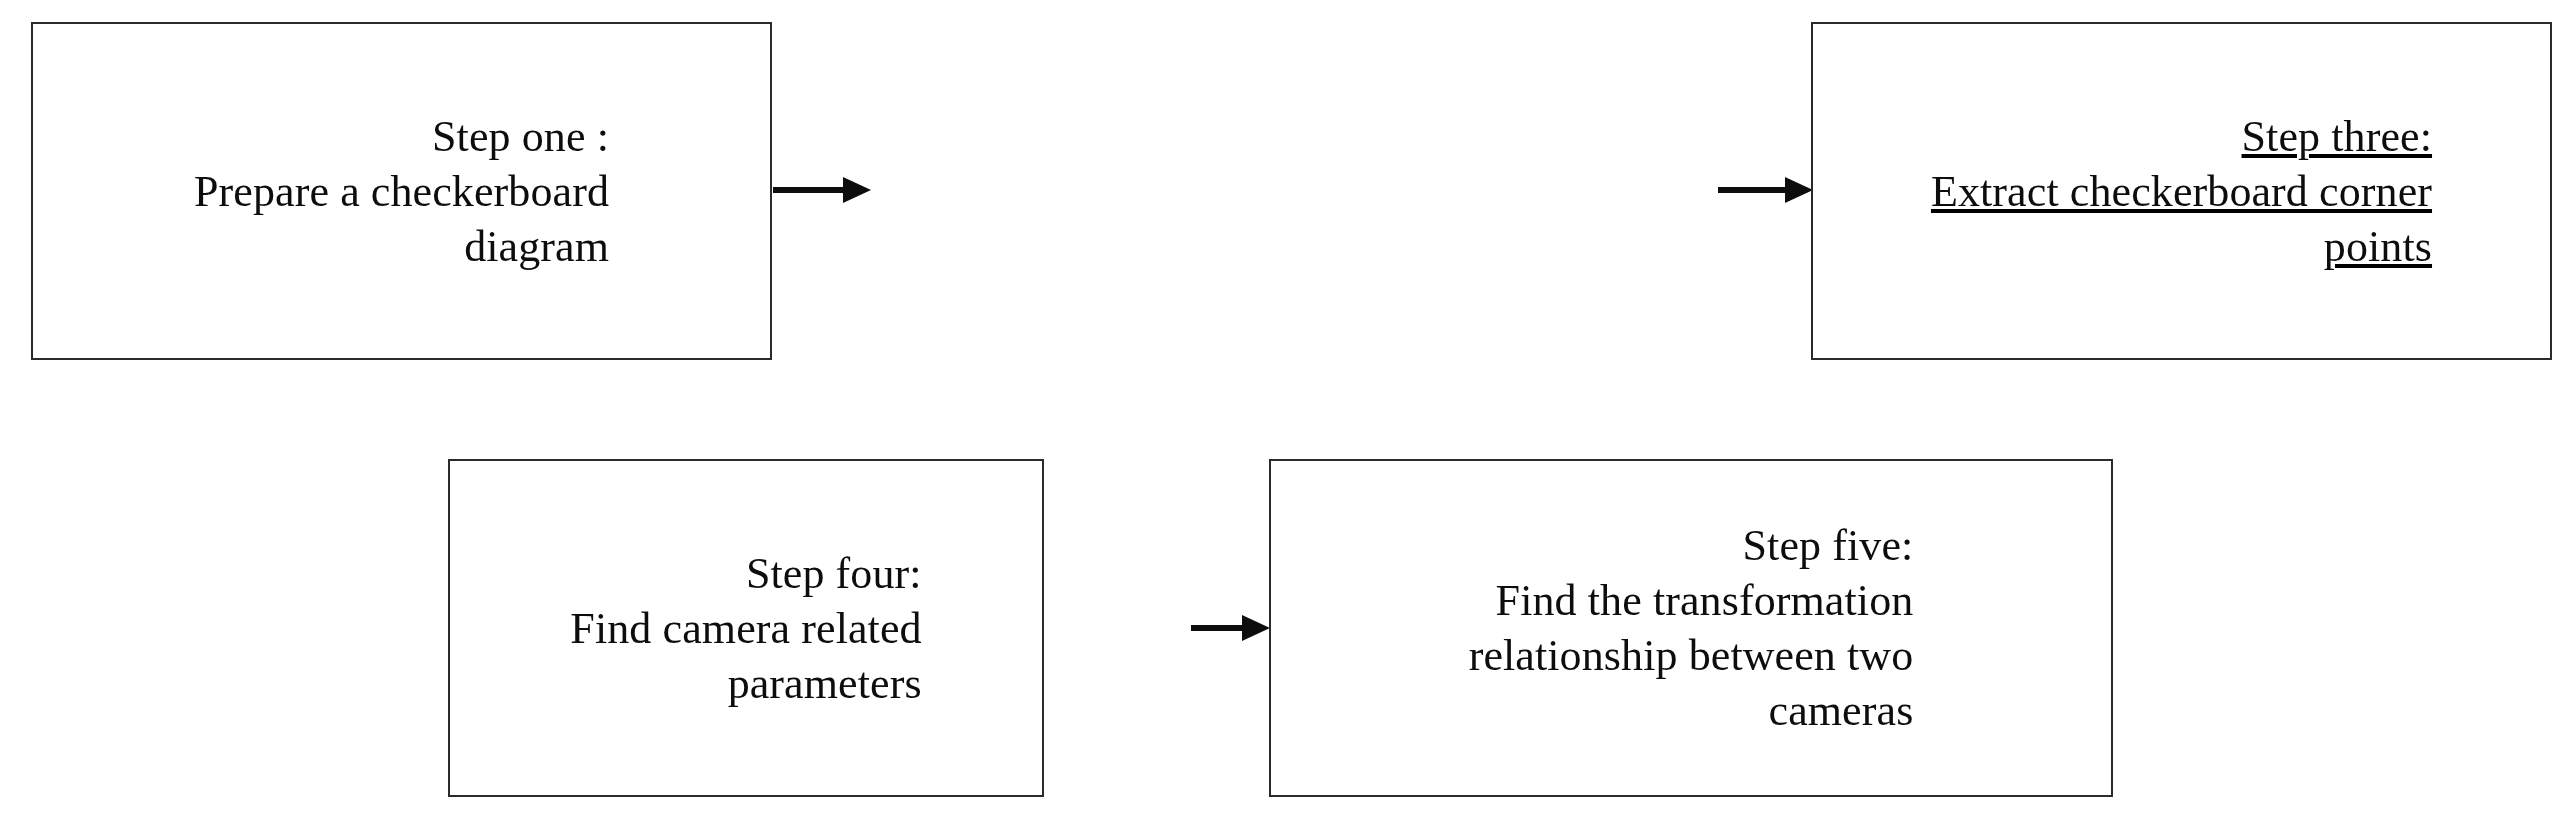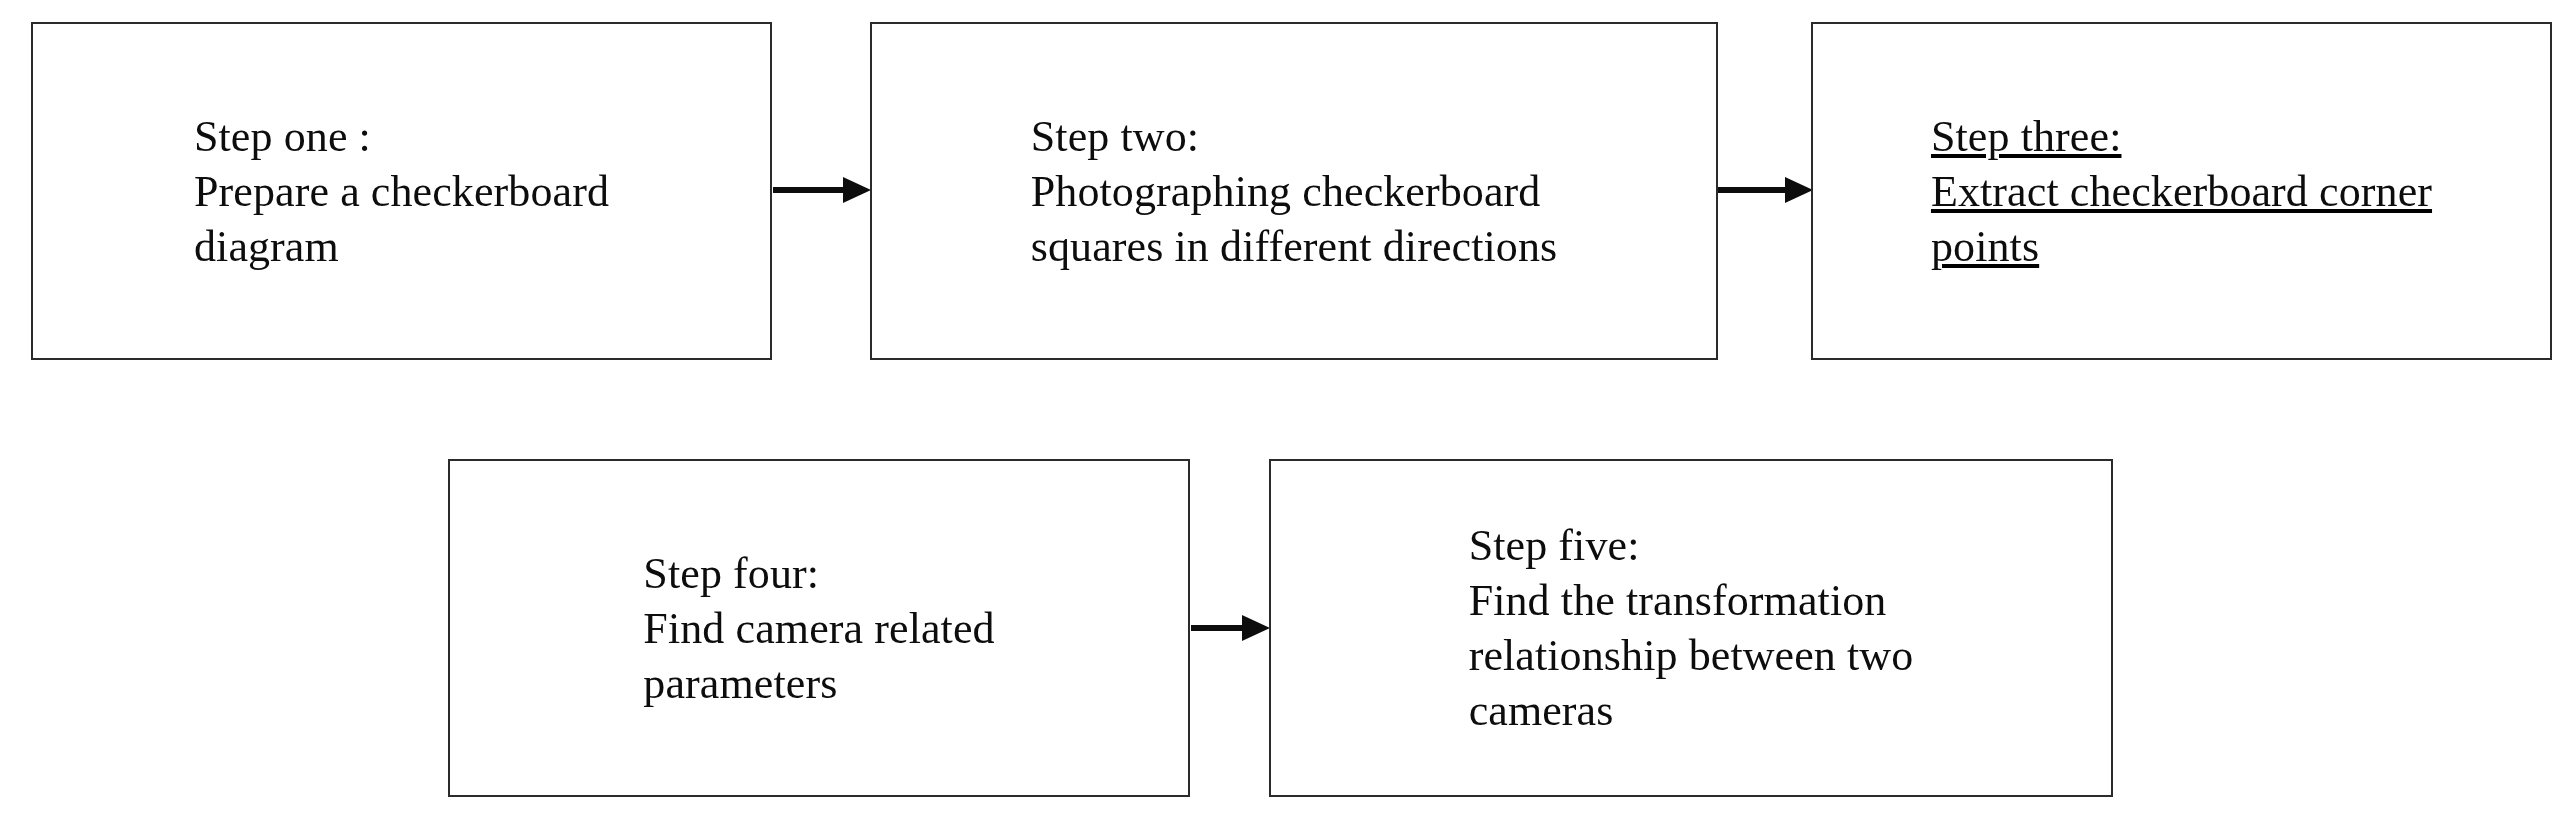--- a/index.html
+++ b/index.html
@@ -16,37 +16,37 @@
     font-family: "Liberation Serif", "DejaVu Serif", serif;
   }
   .node {
     position: absolute;
     box-sizing: border-box;
     border: 2.8px solid #2b2b2b;
     background: #ffffff;
     display: flex;
     align-items: center;
     justify-content: center;
-    text-align: left;
+    text-align: right;
   }
   .node-text {
     font-size: 44px;
     line-height: 55px;
     color: #0d0d0d;
     white-space: pre-line;
     padding: 0 17px;
     letter-spacing: 0.1px;
   }
 
   
   #node-step-one   { left: 31px;   top: 22px;  width: 741px; height: 338px; }
   #node-step-two   { left: 870px;  top: 22px;  width: 848px; height: 338px; }
   #node-step-three { left: 1811px; top: 22px;  width: 741px; height: 338px; text-decoration: underline; }
   
-  #node-step-four  { left: 448px;  top: 459px; width: 742px; height: 338px; }
+  #node-step-four  { left: 448px;  top: 459px; width: 596px; height: 338px; }
   #node-step-five  { left: 1269px; top: 459px; width: 844px; height: 338px; }
 
   
   .connector {
     position: absolute;
     height: 28.4px;
     display: block;
   }
   .connector .shaft {
     position: absolute;
@@ -86,25 +86,20 @@
     <div class="node-text">Step one :
 Prepare a checkerboard
 diagram</div>
   </div>
 
   <div class="connector" id="arrow-one-to-two">
     <div class="shaft"></div>
     <div class="head"></div>
   </div>
 
-  <div class="node" id="node-step-two">
-    <div class="node-text">Step two:
-Photographing checkerboard
-squares in different directions</div>
-  </div>
 
   <div class="connector" id="arrow-two-to-three">
     <div class="shaft"></div>
     <div class="head"></div>
   </div>
 
   <div class="node" id="node-step-three">
     <div class="node-text">Step three:
 Extract checkerboard corner
 points</div>

